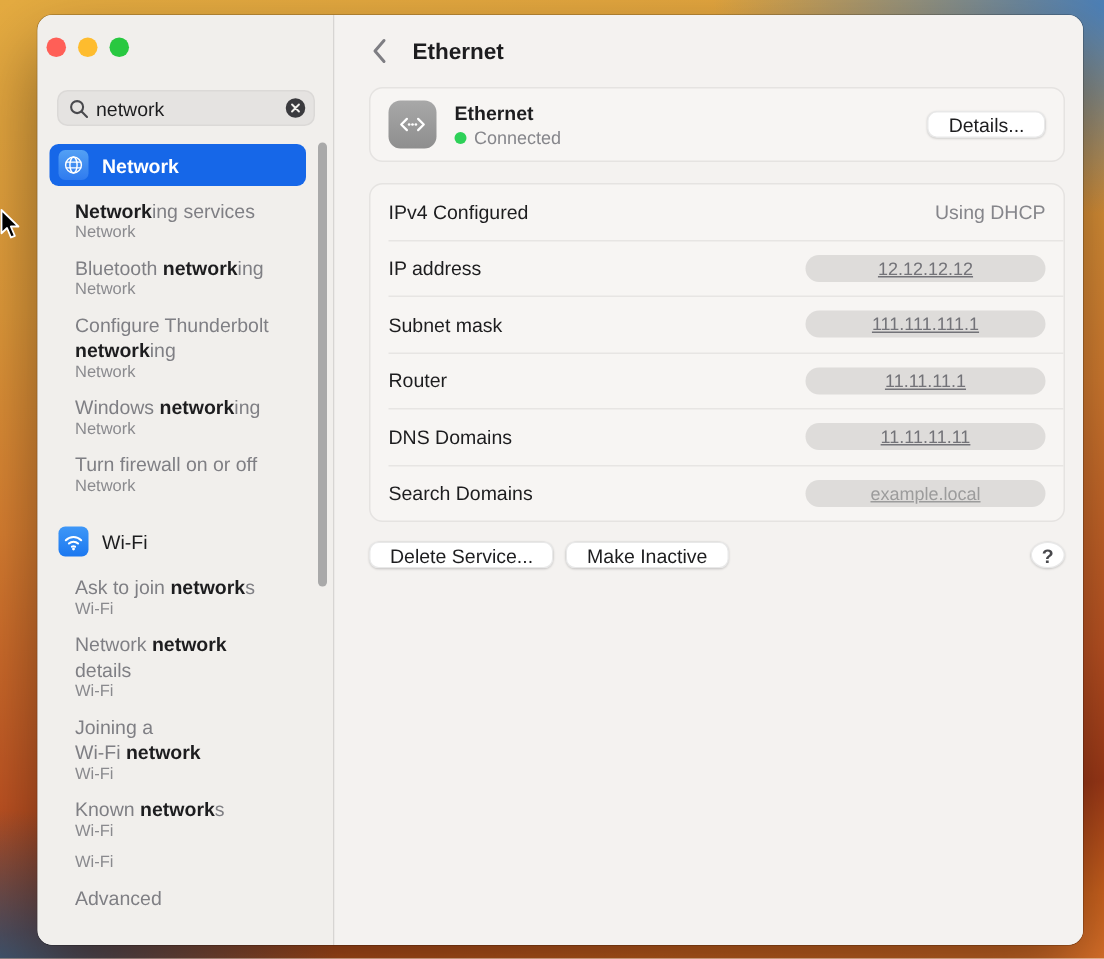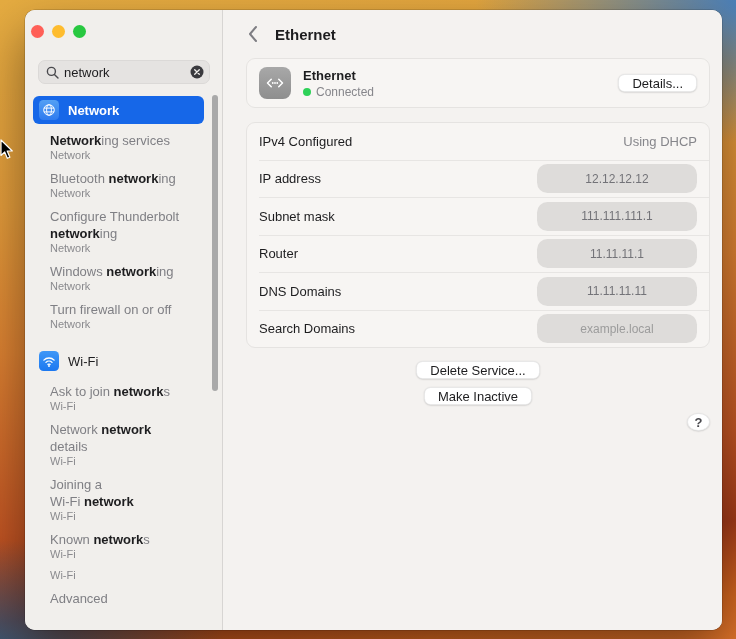--- a/index.html
+++ b/index.html
@@ -66,25 +66,25 @@
     background:#ffffff; border:1px solid rgba(0,0,0,.09); border-radius:6.5px;
     height:18px; padding:0 13px; box-shadow:0 .5px 1.5px rgba(0,0,0,.18); cursor:pointer;
   }
   .service .btn{ margin-left:auto; }
   .settings{ margin-top:14px; }
   .row{ height:36.5px; display:flex; align-items:center; justify-content:space-between; padding:0 12px;gap:33px; }
   .row-label{ font-size:13px; color:#1d1d1f; }
   .row-value-text{ font-size:13px; color:#86868b; }
   .sep{ height:1px; background:#e7e5e3; margin-left:12px; }
   .pill{
-    width:160px; height:29px; border-radius:10.5px; background:#dedcda;
-    font-size:12px; color:#737378; display:flex; align-items:center; justify-content:center;
+    width:160px; height:18px; border-radius:10.5px; background:#dedcda;
+    font-size:12px; color:#737378; display:flex; align-items:center; justify-content:center;text-decoration:underline;
   }
   .pill.ph{ color:#9c9c9c; }
-  .footer{ margin-top:13px; display:flex; gap:8px; align-items:center;flex-direction:column; }
+  .footer{ margin-top:13px; display:flex; gap:8px; align-items:flex-start; }
   .btn.help{ margin-left:auto; width:23px; padding:0; border-radius:50%; color:#48484c; font-weight:600; }
 
   .cursor{ position:absolute; left:0; top:139px; pointer-events:none; }
 </style>
 </head>
 <body>
 
 <div class="window">
 
   <aside class="sidebar">

